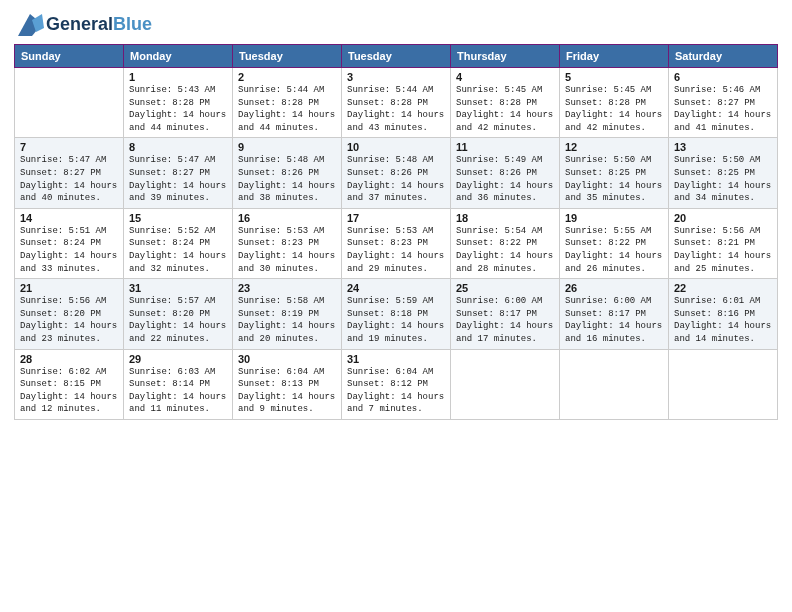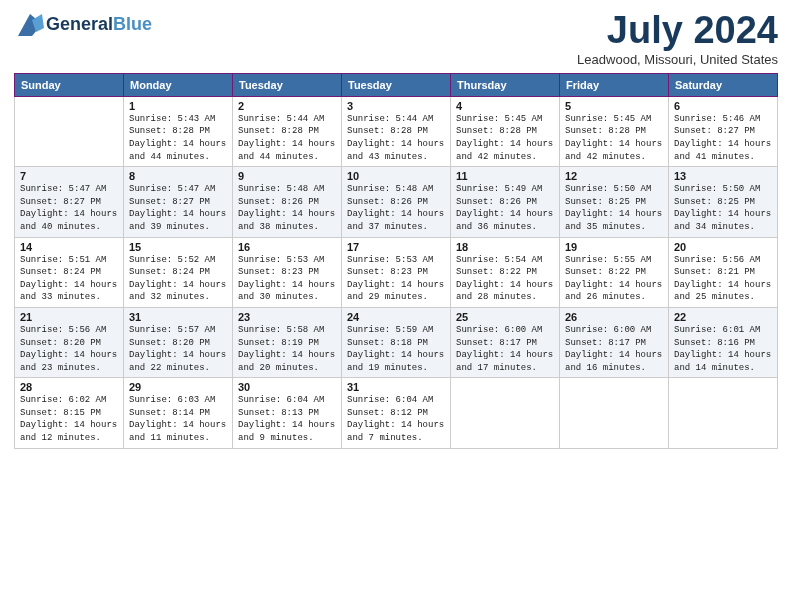--- a/index.html
+++ b/index.html
@@ -11,21 +11,20 @@
       overflow: hidden;
     }
     .page {
       width: 792px;
       height: 612px;
       padding: 10px 14px 10px 14px;
       background: #fff;
     }
     .header {
       display: flex;
-      justify-content: space-between;
       align-items: flex-start;
       margin-bottom: 6px;
     }
     .logo {
       display: flex;
       flex-direction: column;
       align-items: flex-start;
     }
     .title-block {
       text-align: right;
@@ -95,24 +94,20 @@
       <div class="logo-row">
         <svg width="32" height="28" viewBox="0 0 32 28">
           <polygon points="4,26 16,4 28,14 18,26" fill="#3a6ea5"></polygon>
           <polygon points="18,10 28,4 30,18 22,22" fill="#5a9fd4"></polygon>
         </svg>
         <div>
           <span style="font-size:18px;font-weight:bold;color:#1a3a5c;">General</span><span style="font-size:18px;font-weight:bold;color:#4a90c4;">Blue</span>
         </div>
       </div>
     </div>
-    <div class="title-block">
-      <div class="month-title">July 2024</div>
-      <div class="location">Leadwood, Missouri, United States</div>
-    </div>
   </div>
 
   <table class="calendar">
     <thead>
       <tr>
         <th>Sunday</th>
         <th>Monday</th>
         <th>Tuesday</th>
         <th>Tuesday</th>
         <th>Thursday</th>

